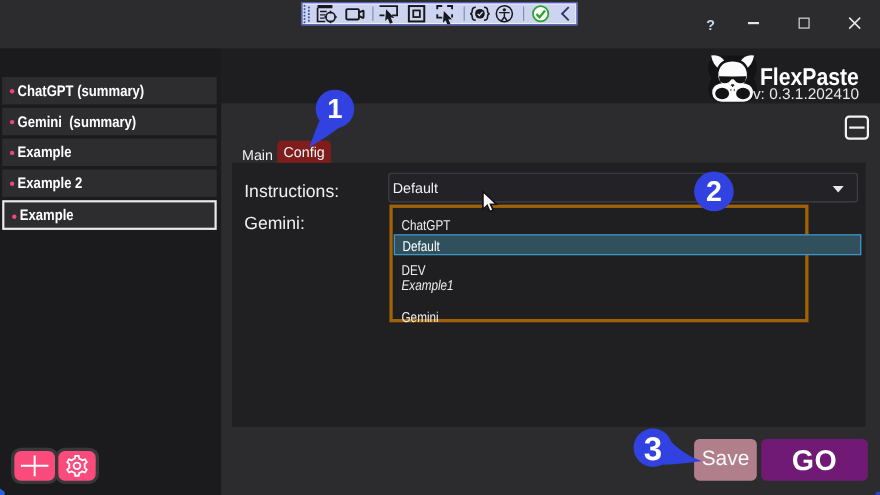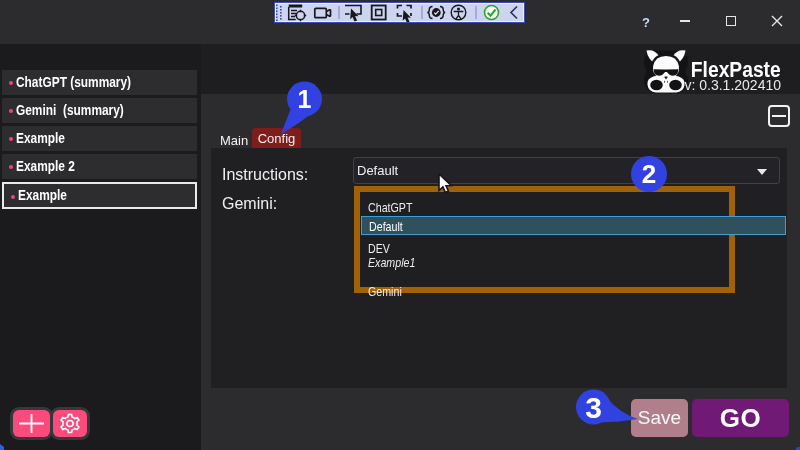--- a/index.html
+++ b/index.html
@@ -37,21 +37,21 @@
   #tabmain { left:220px; top:133px; color:#f2f2f2; font-size:13px; }
   #tabconfig { left:252px; top:128px; width:49px; height:20px; background:#7f1d1d; border-radius:4px 4px 0 0;
                color:#f2f2f2; font-size:13px; text-align:center; line-height:21px; }
 
   
   .label { color:#f0f0f0; font-size:16px; }
   #combobox { left:353px; top:157px; width:427px; height:27px; background:#232327; border:1px solid #404048; border-radius:3px; }
   #combotext { left:357px; top:163px; font-size:13px; color:#f0f0f0; }
   #comboarrow { left:757px; top:169px; width:0; height:0; border-left:5px solid transparent; border-right:5px solid transparent; border-top:6px solid #e8e8e8; }
 
-  #dropdown { left:354px; top:186px; width:381px; height:107px; background:#1f1f22; border:6px solid #a16207; }
+  #dropdown { left:354px; top:186px; width:381px; height:107px; background:#1f1f22; border:3px solid #a16207; }
   .ditem { position:absolute; left:1px; width:425px; height:21px; color:#ededed; font-size:13px; line-height:21px; padding-left:7px; transform-origin:0 50%; }
   .ditem span { display:inline-block; transform:scaleX(0.82); transform-origin:0 50%; }
   .ditem.sel { background:#31505e; border:1.5px solid #3f9fd3; color:#fff; height:19px; line-height:16px; }
 
   
   #save { left:631px; top:399px; width:57px; height:38px; background:#b17e8b; border-radius:5px;
           color:#fafafa; font-size:19px; text-align:center; line-height:38px; }
   #go { left:692px; top:399px; width:97px; height:38px; background:#701a75; border-radius:5px;
         color:#fff; font-size:26px; font-weight:bold; text-align:center; line-height:38px; letter-spacing:0.5px; }
 

